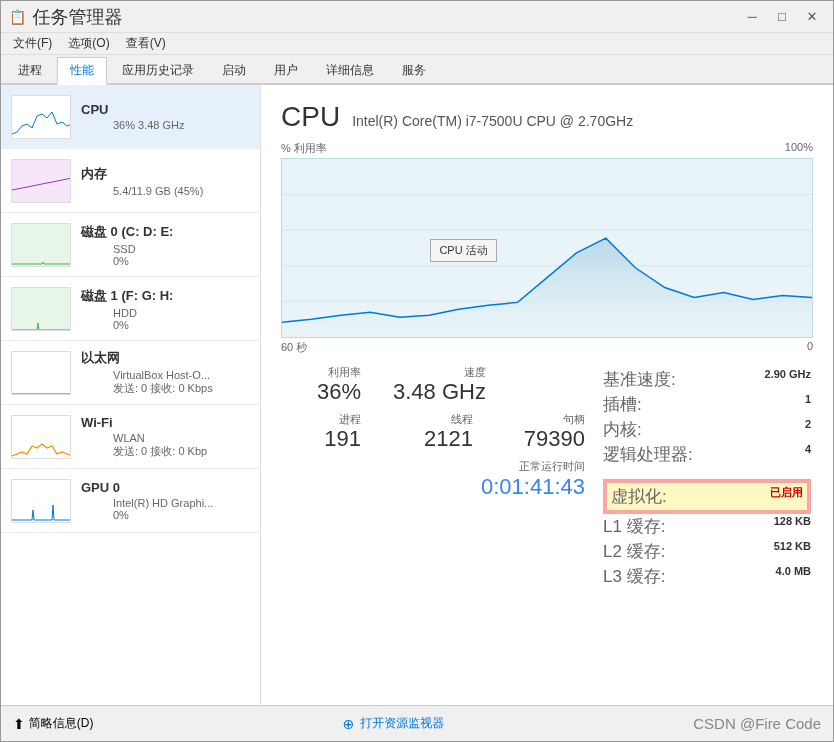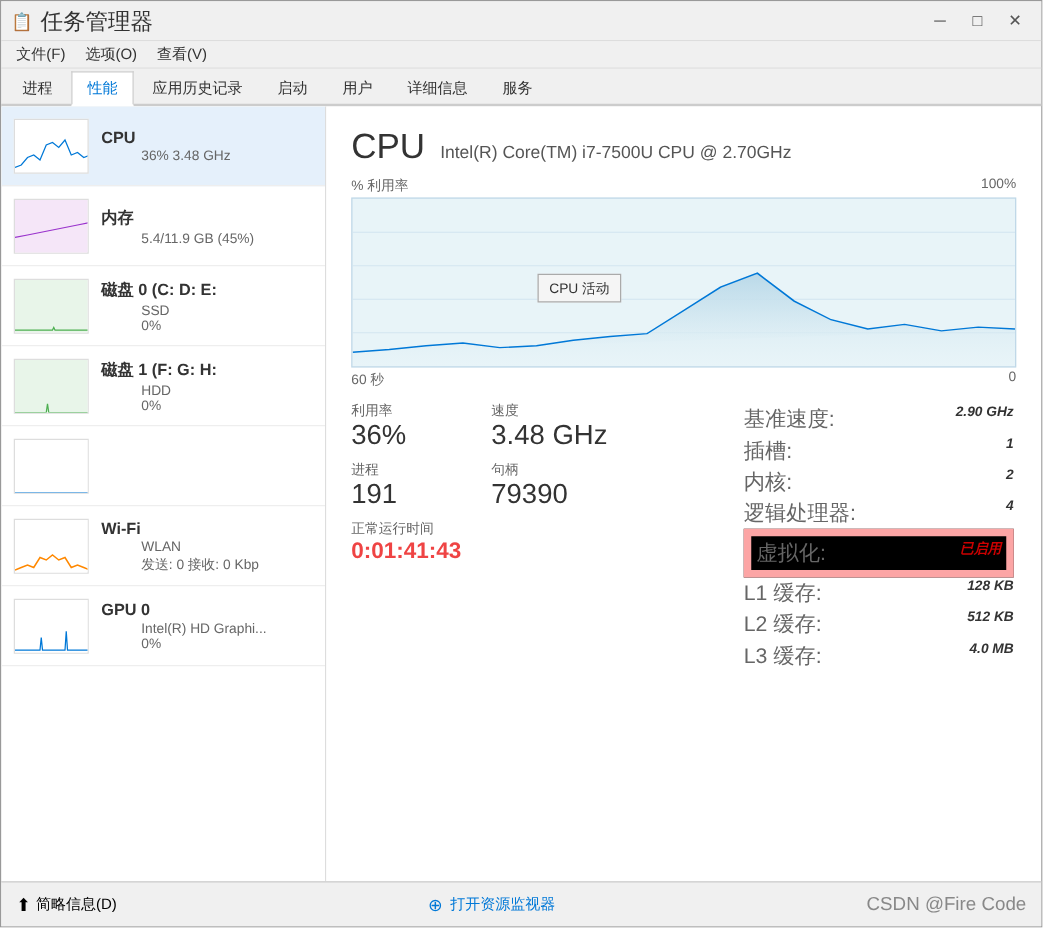--- a/index.html
+++ b/index.html
@@ -32,41 +32,41 @@
     .sidebar-detail { font-size: 11px; color: #666; margin-top: 2px; margin-left: 32px; }
 
     
     .main-panel { flex: 1; padding: 16px 20px; background: white; overflow-y: auto; }
     .main-header { display: flex; align-items: baseline; gap: 12px; margin-bottom: 8px; }
     .main-title { font-size: 28px; font-weight: 300; color: #333; }
     .main-subtitle { font-size: 14px; color: #555; }
 
     .chart-section { margin-bottom: 6px; }
     .chart-label-row { display: flex; justify-content: space-between; font-size: 11px; color: #666; margin-bottom: 2px; }
-    .chart-area { width: 100%; height: 136px; background: #e8f4f8; border: 1px solid #c0d8e8; position: relative; overflow: hidden; }
+    .chart-area { width: 100%; height: 180px; background: #e8f4f8; border: 1px solid #c0d8e8; position: relative; overflow: hidden; }
     .chart-time-row { display: flex; justify-content: space-between; font-size: 11px; color: #666; margin-top: 2px; }
 
     .tooltip-box { position: absolute; background: #f5f5f5; border: 1px solid #aaa; padding: 3px 8px; font-size: 11px; color: #333; top: 45%; left: 28%; }
 
-    .stats-section { display: flex; gap: 0; margin-top: 10px; }
+    .stats-section { display: flex; gap: 16px; margin-top: 10px; text-align: right; }
     .stats-left { flex: 1; }
     .stats-right { width: 220px; }
 
     .stat-row { display: flex; gap: 32px; margin-bottom: 6px; }
     .stat-item { min-width: 80px; }
     .stat-label { font-size: 11px; color: #666; }
     .stat-value { font-size: 22px; font-weight: 300; color: #333; line-height: 1.1; }
 
     .uptime-label { font-size: 11px; color: #666; margin-top: 6px; }
-    .uptime-value { font-size: 18px; font-weight: 700; color: #ef4444; }
+    .uptime-value { font-size: 22px; font-weight: 400; color: #3b82f6; }
 
     .spec-table { width: 100%; }
     .spec-row { display: flex; justify-content: space-between; padding: 1px 0; }
     .spec-key { font-size: 17px; color: #666; }
-    .spec-val { font-size: 11px; color: #333; font-weight: bold; font-style: italic; }
+    .spec-val { font-size: 11px; color: #333; font-weight: bold; }
     .spec-row.highlight { border: 2px solid #e00; padding: 2px 4px; background: #fff0f0; }
 
     
     .bottom-bar { height: 36px; background: #f0f0f0; border-top: 1px solid #ccc; display: flex; align-items: center; justify-content: space-between; padding: 0 12px; }
     .bottom-left { display: flex; align-items: center; gap: 4px; cursor: pointer; }
     .bottom-right { font-size: 15px; color: #888; }
 
     
     .chart-svg { width: 100%; height: 100%; }
 
@@ -162,20 +162,24 @@
         </div>
       </div>
 
       <div class="sidebar-item">
         <div class="sidebar-thumb">
           <svg width="60" height="44" viewBox="0 0 60 44">
             <rect x="0" y="0" width="60" height="44" fill="#fff"></rect>
             <polyline points="0,42 60,42" fill="none" stroke="#0078d7" stroke-width="1"></polyline>
           </svg>
         </div>
+        <div class="sidebar-info">
+          <div class="sidebar-name">以太网</div>
+          <div class="sidebar-detail">VirtualBox Host-O...<br>发送: 0 接收: 0 Kbps</div>
+        </div>
       </div>
 
       <div class="sidebar-item">
         <div class="sidebar-thumb">
           <svg width="60" height="44" viewBox="0 0 60 44">
             <rect x="0" y="0" width="60" height="44" fill="#fff"></rect>
             <polyline points="0,40 5,38 10,36 15,38 20,30 25,32 30,28 35,32 40,30 45,38 50,36 55,38 60,40" fill="none" stroke="#ff8800" stroke-width="1.2"></polyline>
           </svg>
         </div>
         <div class="sidebar-info">
@@ -250,20 +254,24 @@
               <div class="stat-value">3.48 GHz</div>
             </div>
           </div>
 
           <div class="stat-row" style="margin-top:8px;">
             <div class="stat-item">
               <div class="stat-label">进程</div>
               <div class="stat-value">191</div>
             </div>
             <div class="stat-item">
+              <div class="stat-label">线程</div>
+              <div class="stat-value">2121</div>
+            </div>
+            <div class="stat-item">
               <div class="stat-label">句柄</div>
               <div class="stat-value">79390</div>
             </div>
           </div>
 
           <div style="margin-top:8px;">
             <div class="uptime-label">正常运行时间</div>
             <div class="uptime-value">0:01:41:43</div>
           </div>
         </div>
@@ -280,21 +288,21 @@
               <td class="spec-val">1</td>
             </tr>
             <tr class="spec-row">
               <td class="spec-key">内核:</td>
               <td class="spec-val">2</td>
             </tr>
             <tr class="spec-row">
               <td class="spec-key">逻辑处理器:</td>
               <td class="spec-val">4</td>
             </tr>
-            <tr class="spec-row highlight" style="border: 6px solid #fca5a5; background: #000000;">
+            <tr class="spec-row highlight" style="border: 4px solid #fca5a5; background: #fef9c3; margin-top: 12px;">
               <td class="spec-key">虚拟化:</td>
               <td class="spec-val" style="color:#cc0000;">已启用</td>
             </tr>
             <tr class="spec-row">
               <td class="spec-key">L1 缓存:</td>
               <td class="spec-val">128 KB</td>
             </tr>
             <tr class="spec-row">
               <td class="spec-key">L2 缓存:</td>
               <td class="spec-val">512 KB</td>

